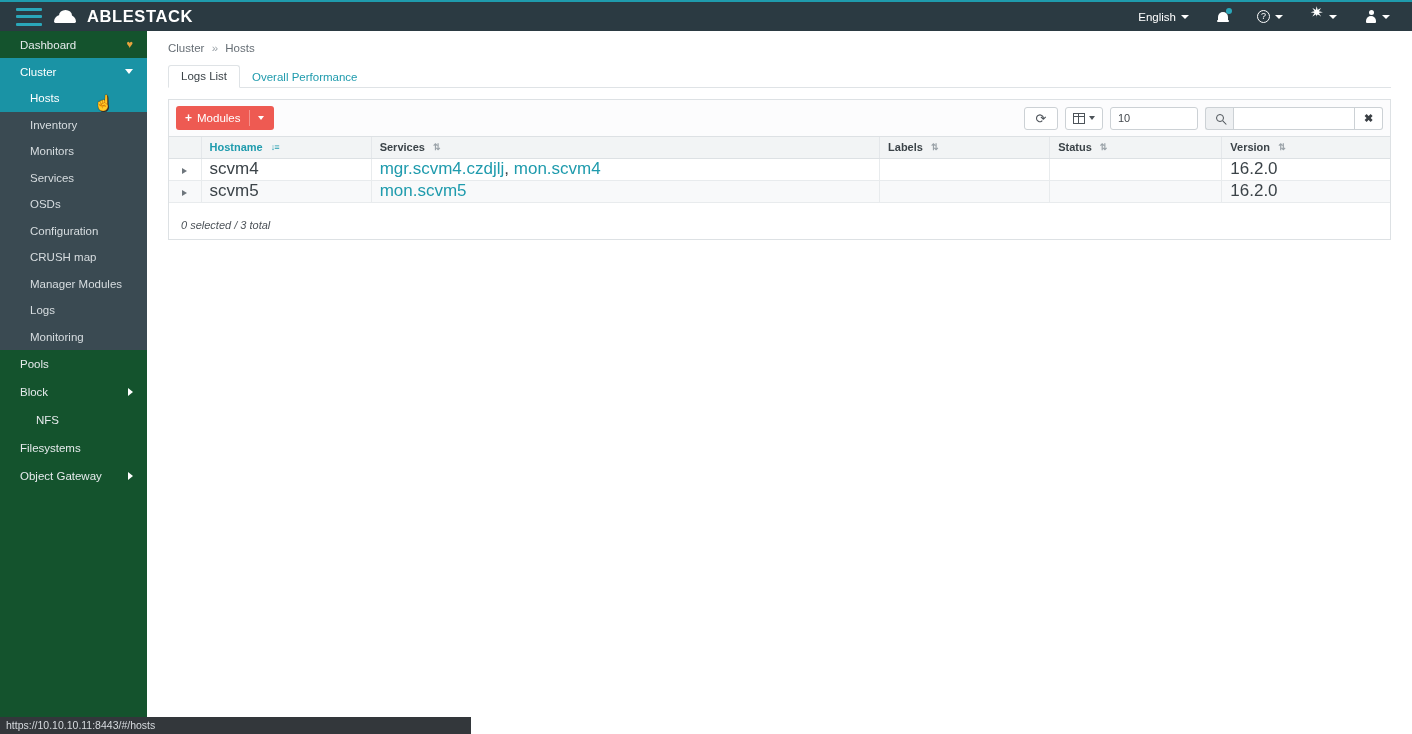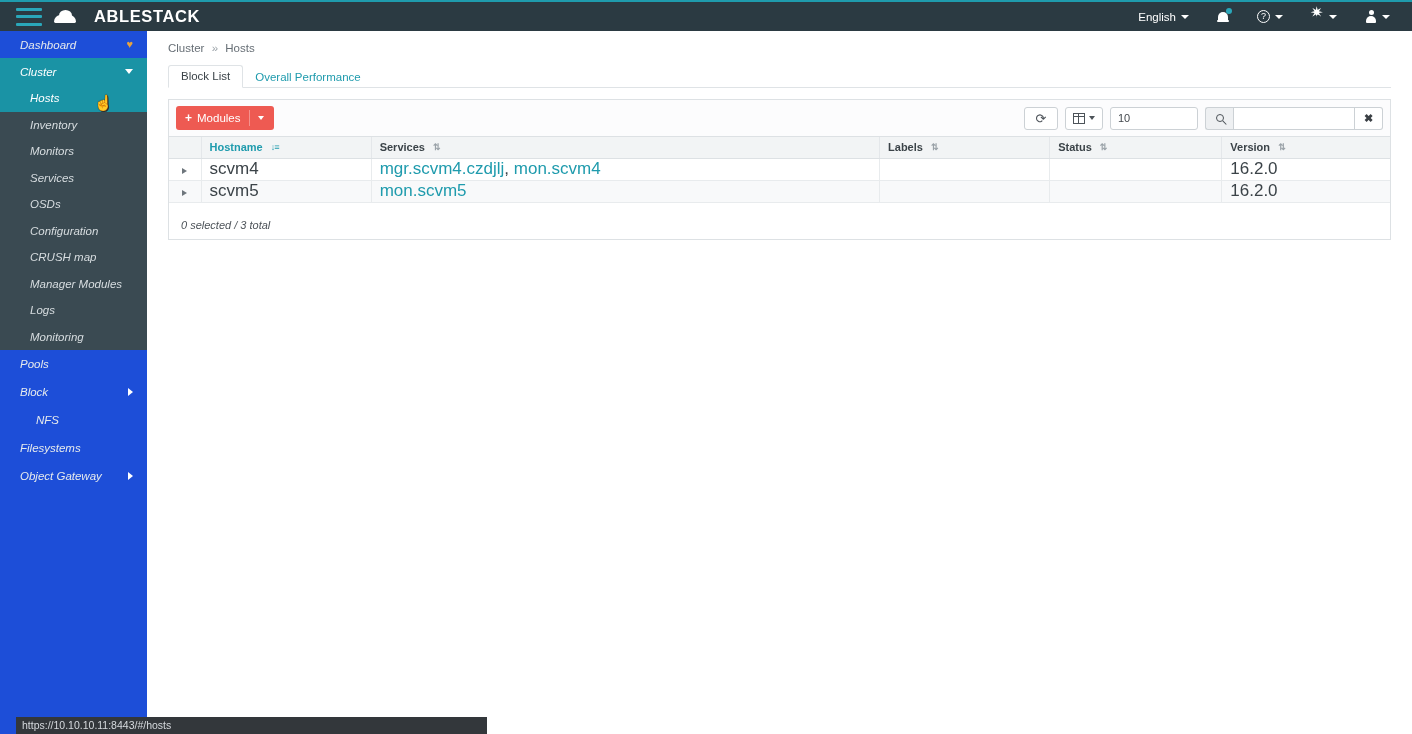--- a/index.html
+++ b/index.html
@@ -22,21 +22,21 @@
     width: 26px; height: 18px;
     margin-left: 16px; margin-right: 12px;
     display: flex; flex-direction: column; justify-content: space-between;
     cursor: pointer;
   }
   #hamburger span {
     display: block; height: 3px; width: 100%;
     background: #2aa7ba; border-radius: 1px;
   }
   #brand {
-    display: flex; align-items: center; gap: 18px;
+    display: flex; align-items: center; gap: 11px;
     cursor: pointer; user-select: none;
   }
   #brand .cloud {
     width: 22px; height: 13px; position: relative; display: inline-block;
   }
   #brand .cloud::before {
     content: ""; position: absolute; left: 0; bottom: 0;
     width: 22px; height: 8px; background: #fff;
     border-radius: 9px 9px 2px 2px;
   }
@@ -108,22 +108,21 @@
   .person::after {
     content: ""; position: absolute; left: 1px; top: 6px;
     width: 10px; height: 7px; background: #fff;
     border-radius: 5px 5px 1px 1px;
   }
 
   
   #sidebar {
     position: absolute; top: 31px; left: 0;
     width: 147px; height: 703px;
-    background: #1d4ed8;
-    font-style: italic;
+    background: #14532d;
   }
   .side-item {
     display: flex; align-items: center;
     height: 26.5px; padding-left: 20px; padding-right: 14px;
     color: #e6eaec; font-size: 11.5px;
     cursor: pointer; position: relative;
   }
   .side-item.top-level { font-size: 11.5px; }
   .side-item.active-parent {
     background: #1a93a5; color: #ffffff;
@@ -325,21 +324,21 @@
     letter-spacing: -1px;
   }
   .sort-icon.active { color: #1f9bad; }
   #table-footer {
     font-size: 11px; font-style: italic; color: #4d5359;
     padding: 16px 0 8px 12px; background: #fff;
   }
 
   
   #statusbar {
-    position: absolute; left: 16px; bottom: 0;
+    position: absolute; left: 0; bottom: 0;
     height: 17px; width: 471px;
     background: #33373b; color: #d6dade;
     font-size: 10.5px; line-height: 17px;
     padding-left: 6px; white-space: nowrap;
     z-index: 50;
   }
 </style>
 </head>
 <body>
 
@@ -446,21 +445,21 @@
 
 <div id="main">
 
   <div id="breadcrumb">
     <span class="crumb">Cluster</span>
     <span class="sep">»</span>
     <span class="crumb">Hosts</span>
   </div>
 
   <div id="tabs">
-    <div class="tab active">Block List</div>
+    <div class="tab active">Logs List</div>
     <div class="tab inactive">Overall Performance</div>
   </div>
 
   <div id="panel">
 
     <div id="toolbar">
       <div class="btn-create">
         <span class="plus">+</span>
         <span>Modules</span>
         <span class="divider"></span>

